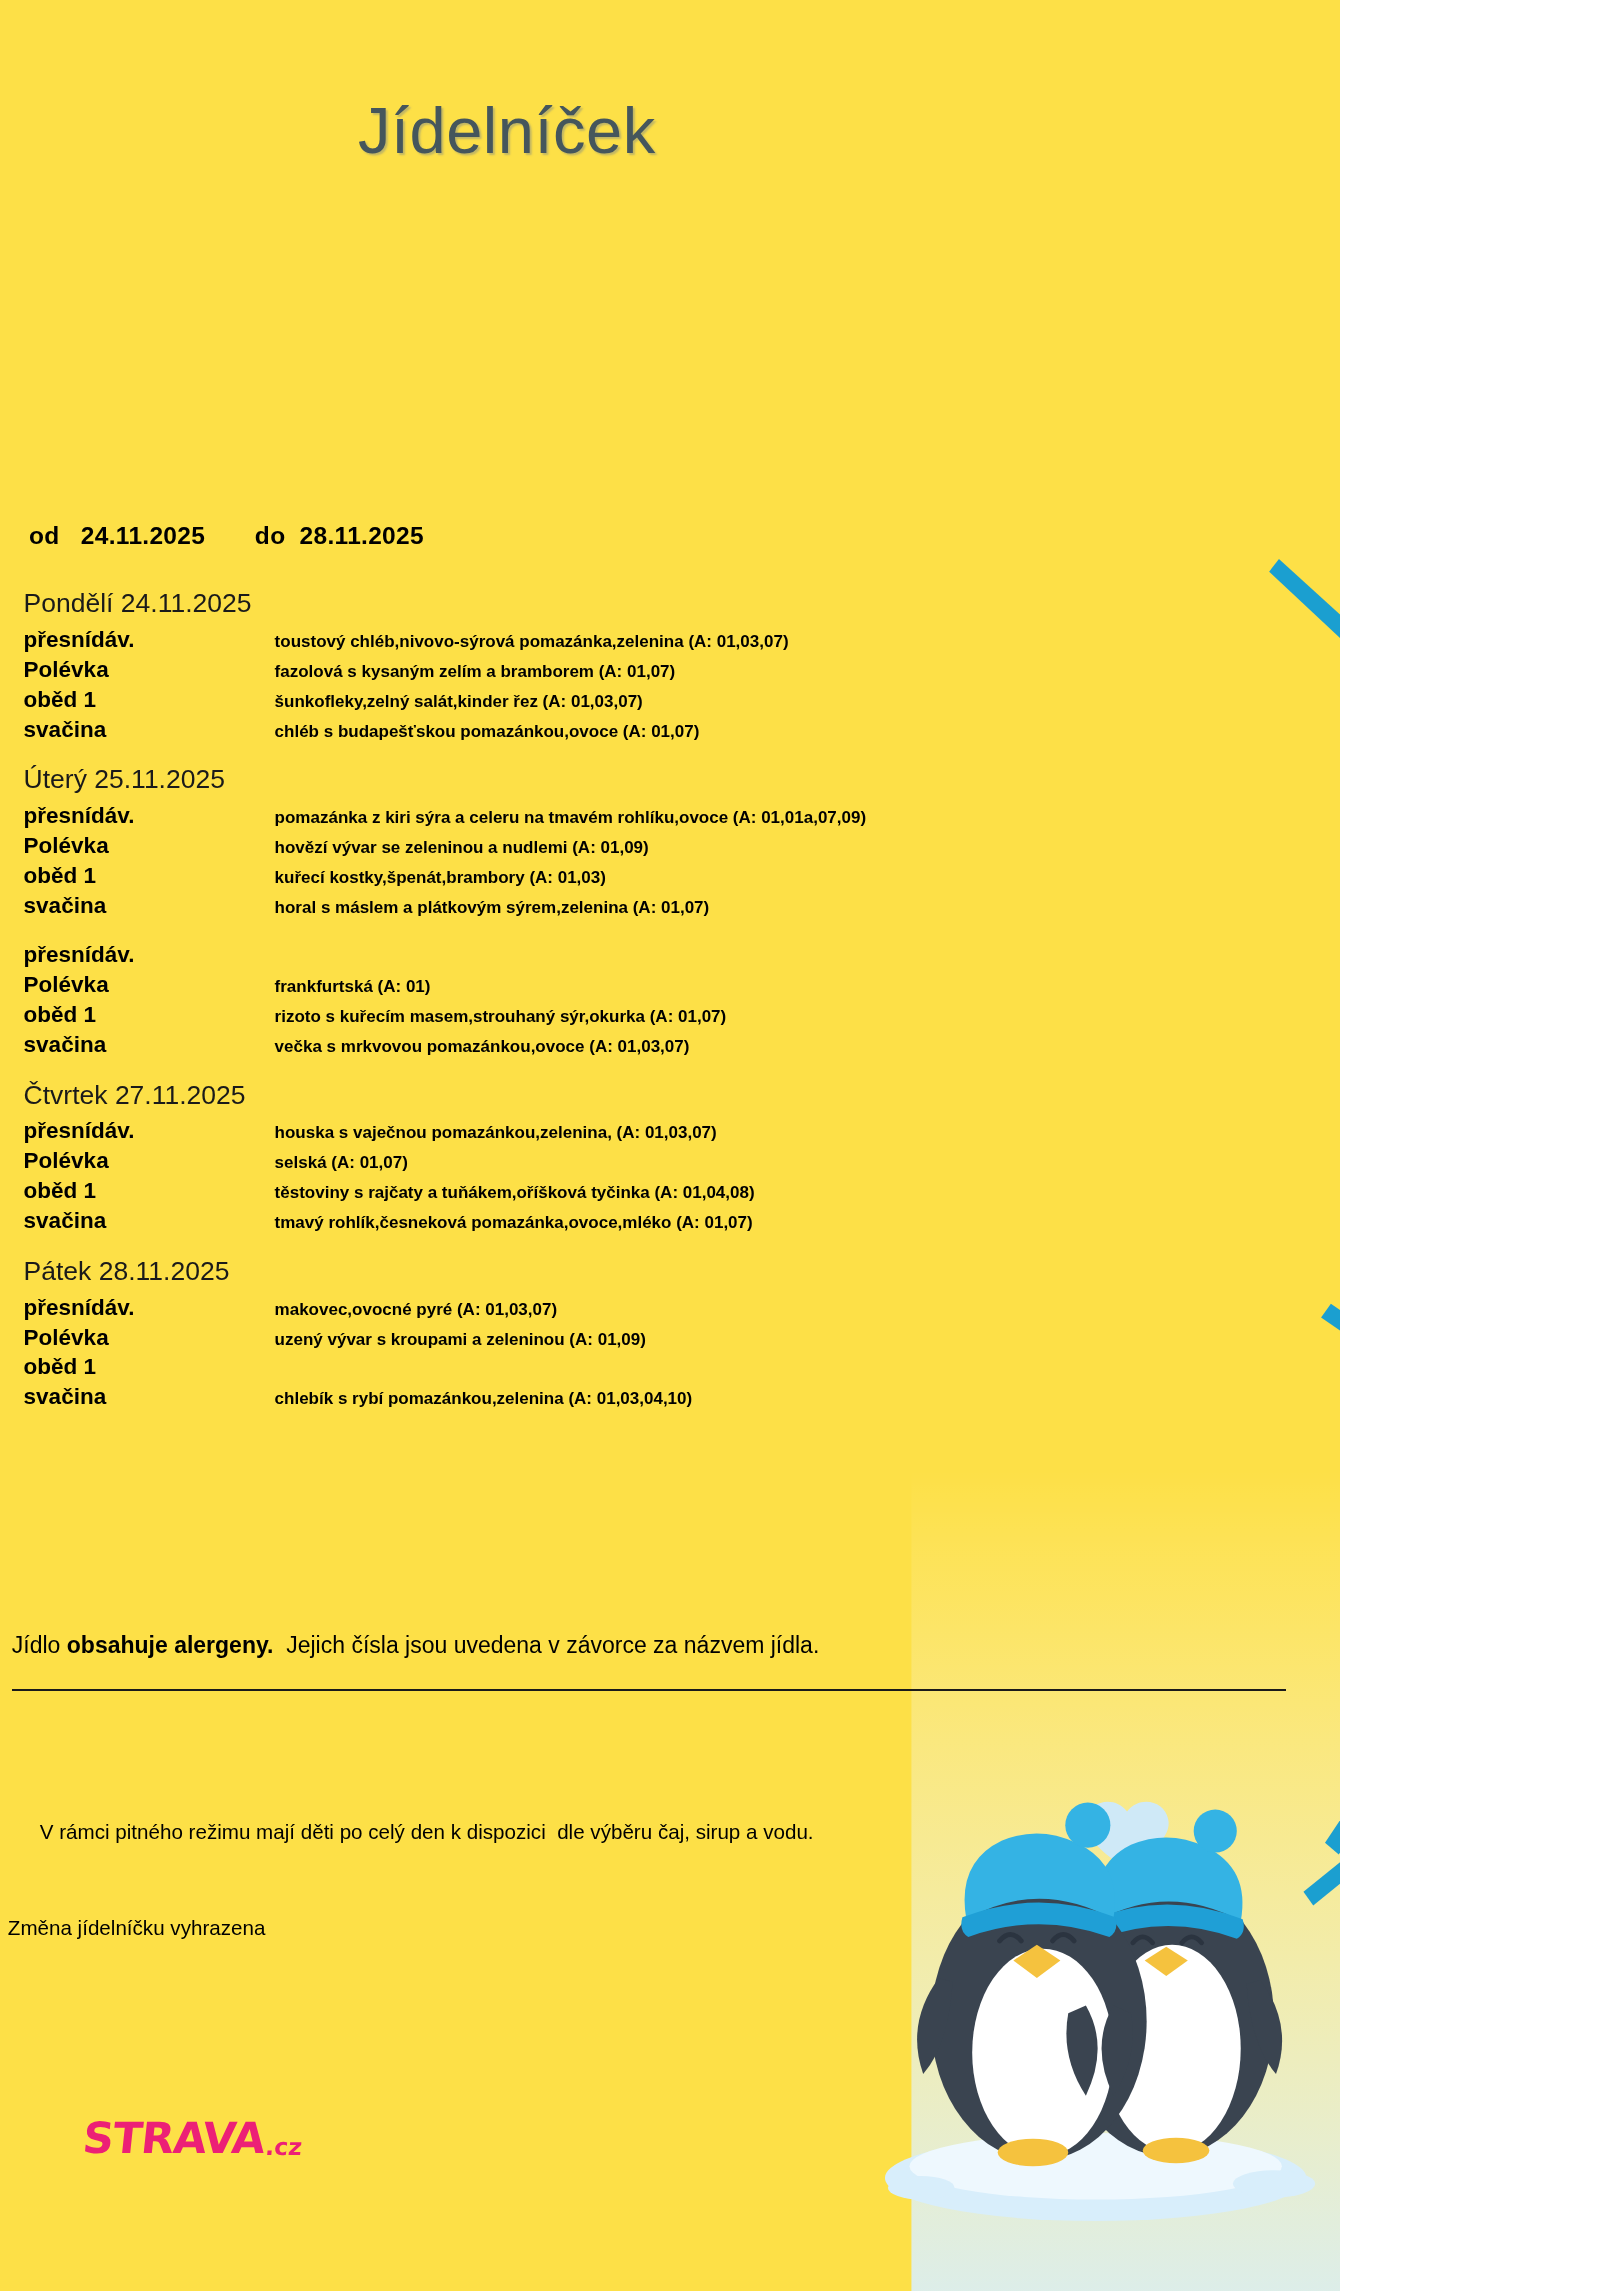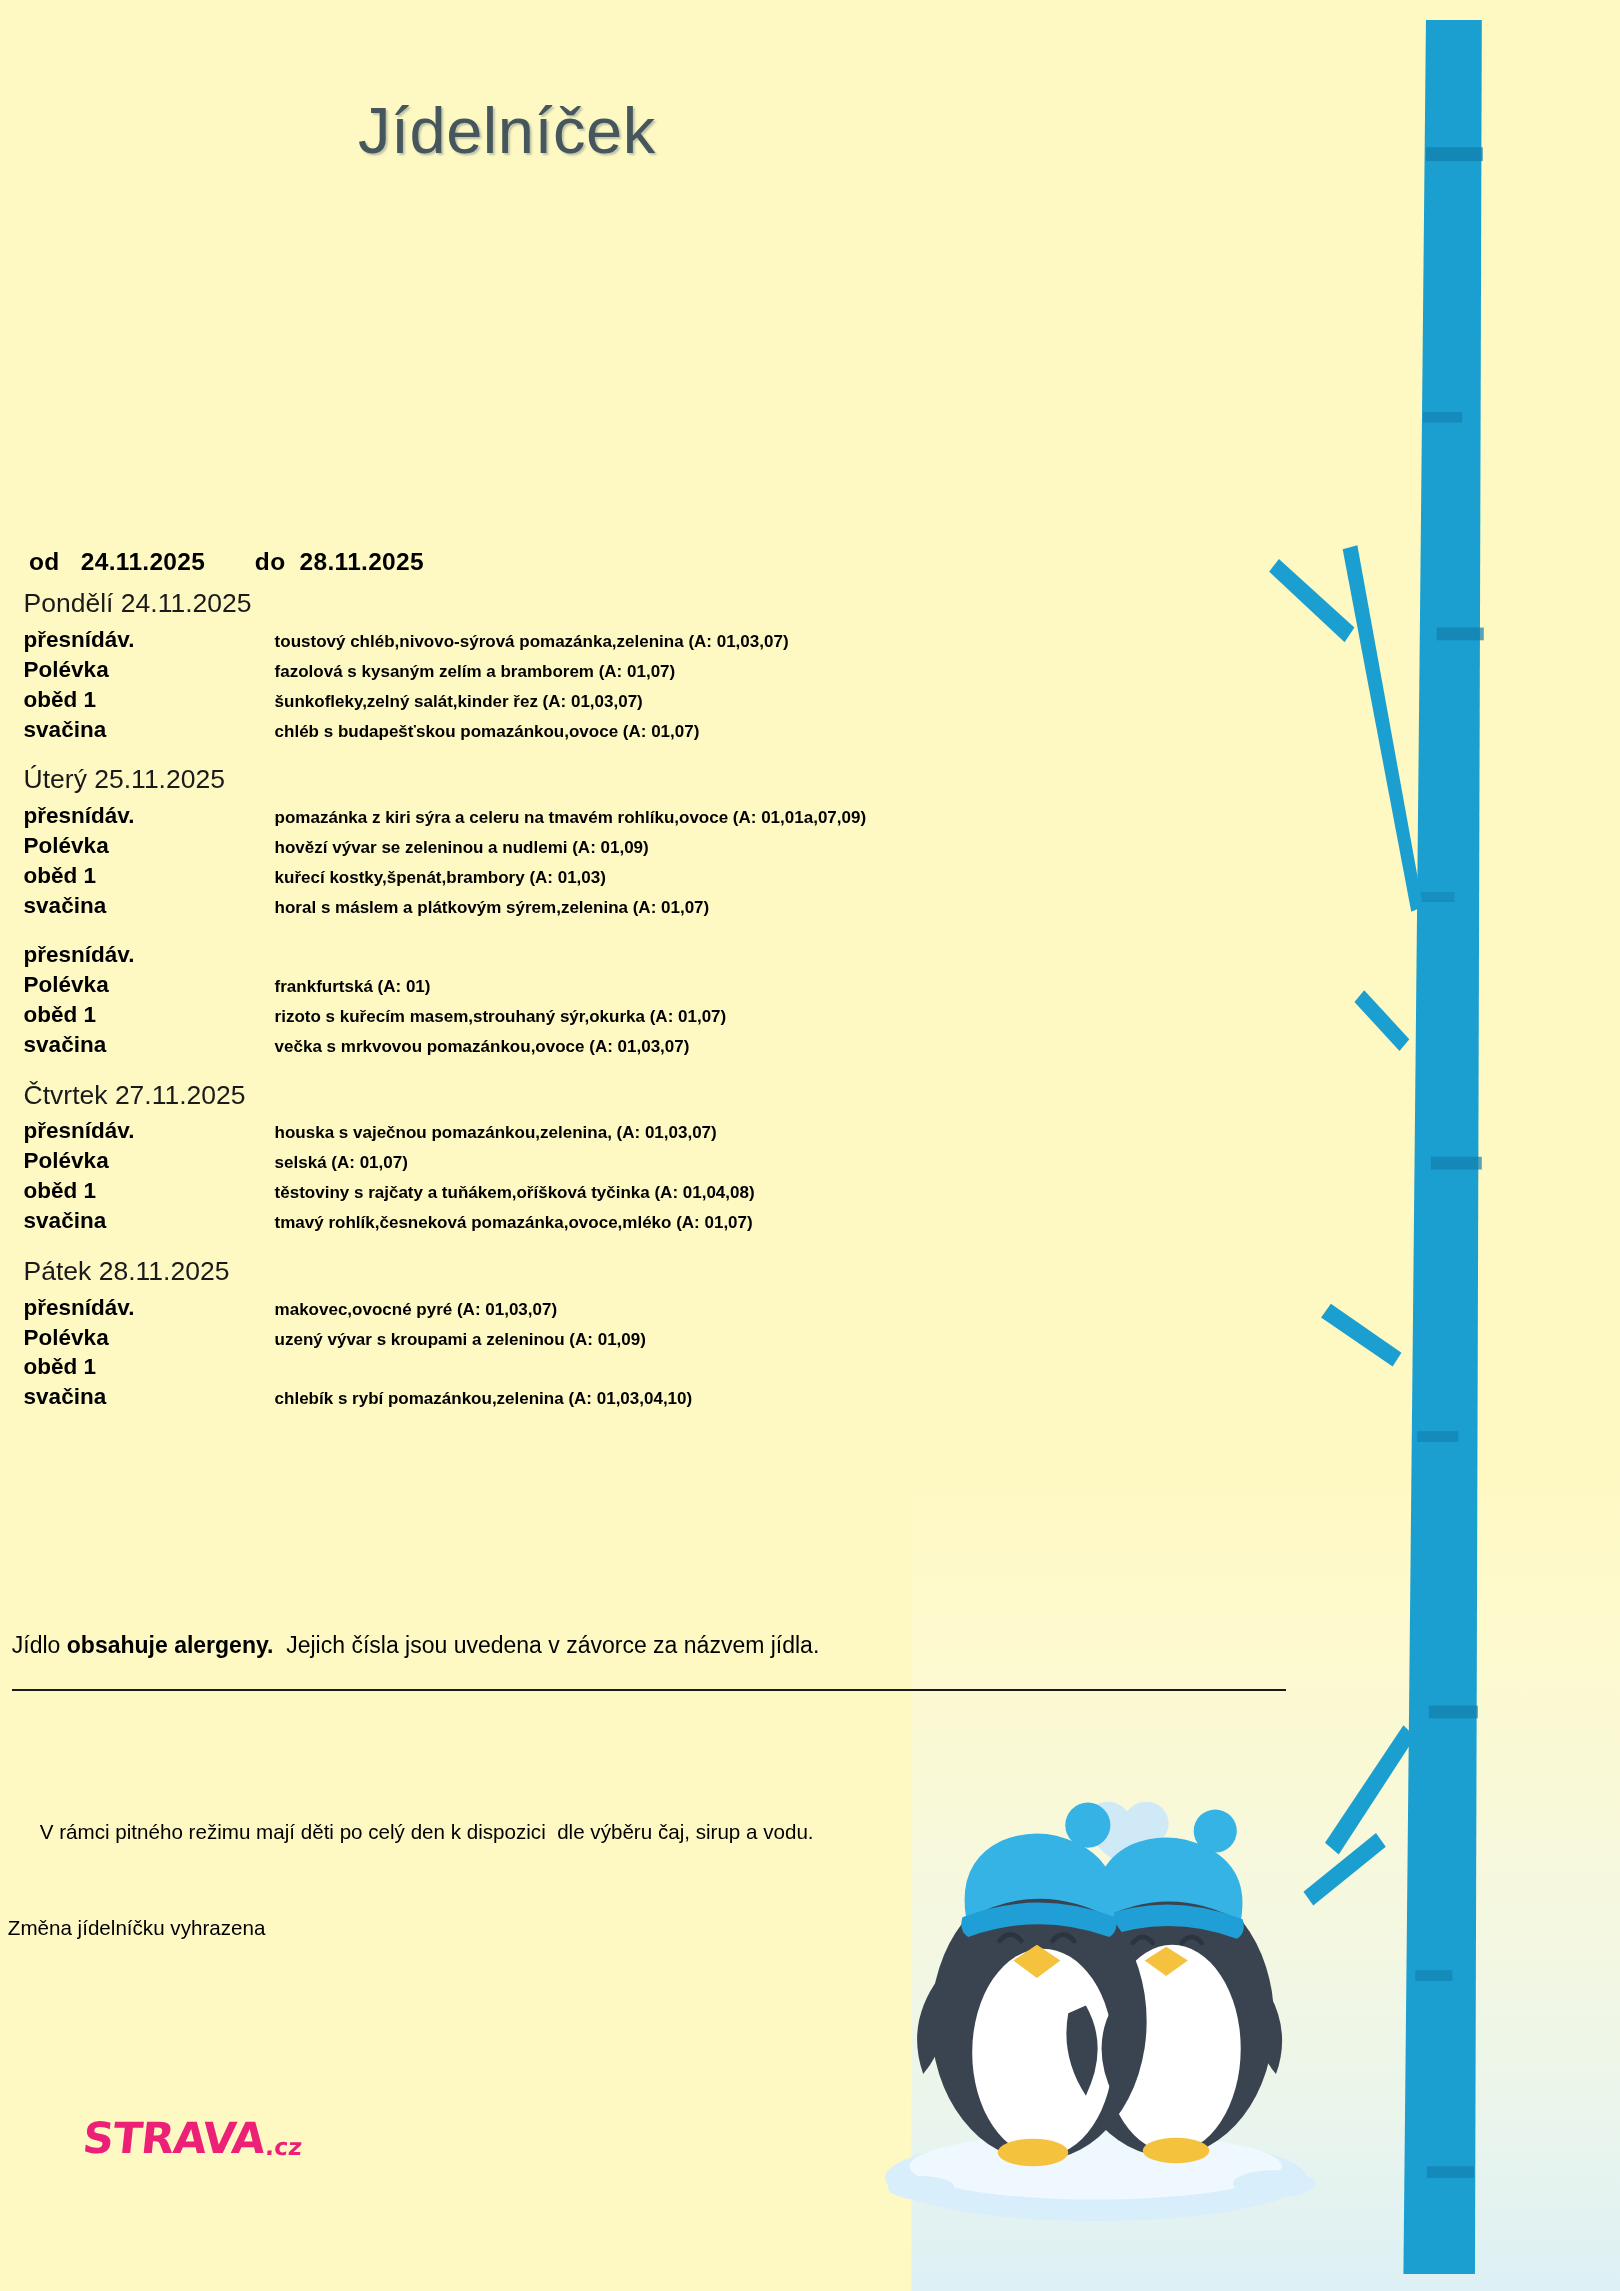--- a/index.html
+++ b/index.html
@@ -6,24 +6,24 @@
     margin: 0;
     padding: 0;
     background: #ffffff;
   }
   body {
     font-family: "Liberation Sans", sans-serif;
     color: #000000;
   }
   .page {
     position: relative;
-    width: 1620px;
+    width: 1340px;
     height: 2292px;
     overflow: hidden;
-    background: #fef9c3;
+    background: #fde047;
   }
 
   
   .art-layer {
     position: absolute;
     inset: 0;
     pointer-events: none;
   }
   .art-svg { position: absolute; top: 0; left: 0; }
 
@@ -41,21 +41,20 @@
 
   
   .range {
     position: absolute;
     left: 29px;
     top: 522px;
     font-size: 24.5px;
     font-weight: bold;
     letter-spacing: 0.3px;
     white-space: pre;
-    margin-top: 26px;
   }
 
   
   .menu {
     position: absolute;
     left: 11.8px;
     top: 588px;
     width: 1313px;
   }
   .day { margin-bottom: 5.9px; }

